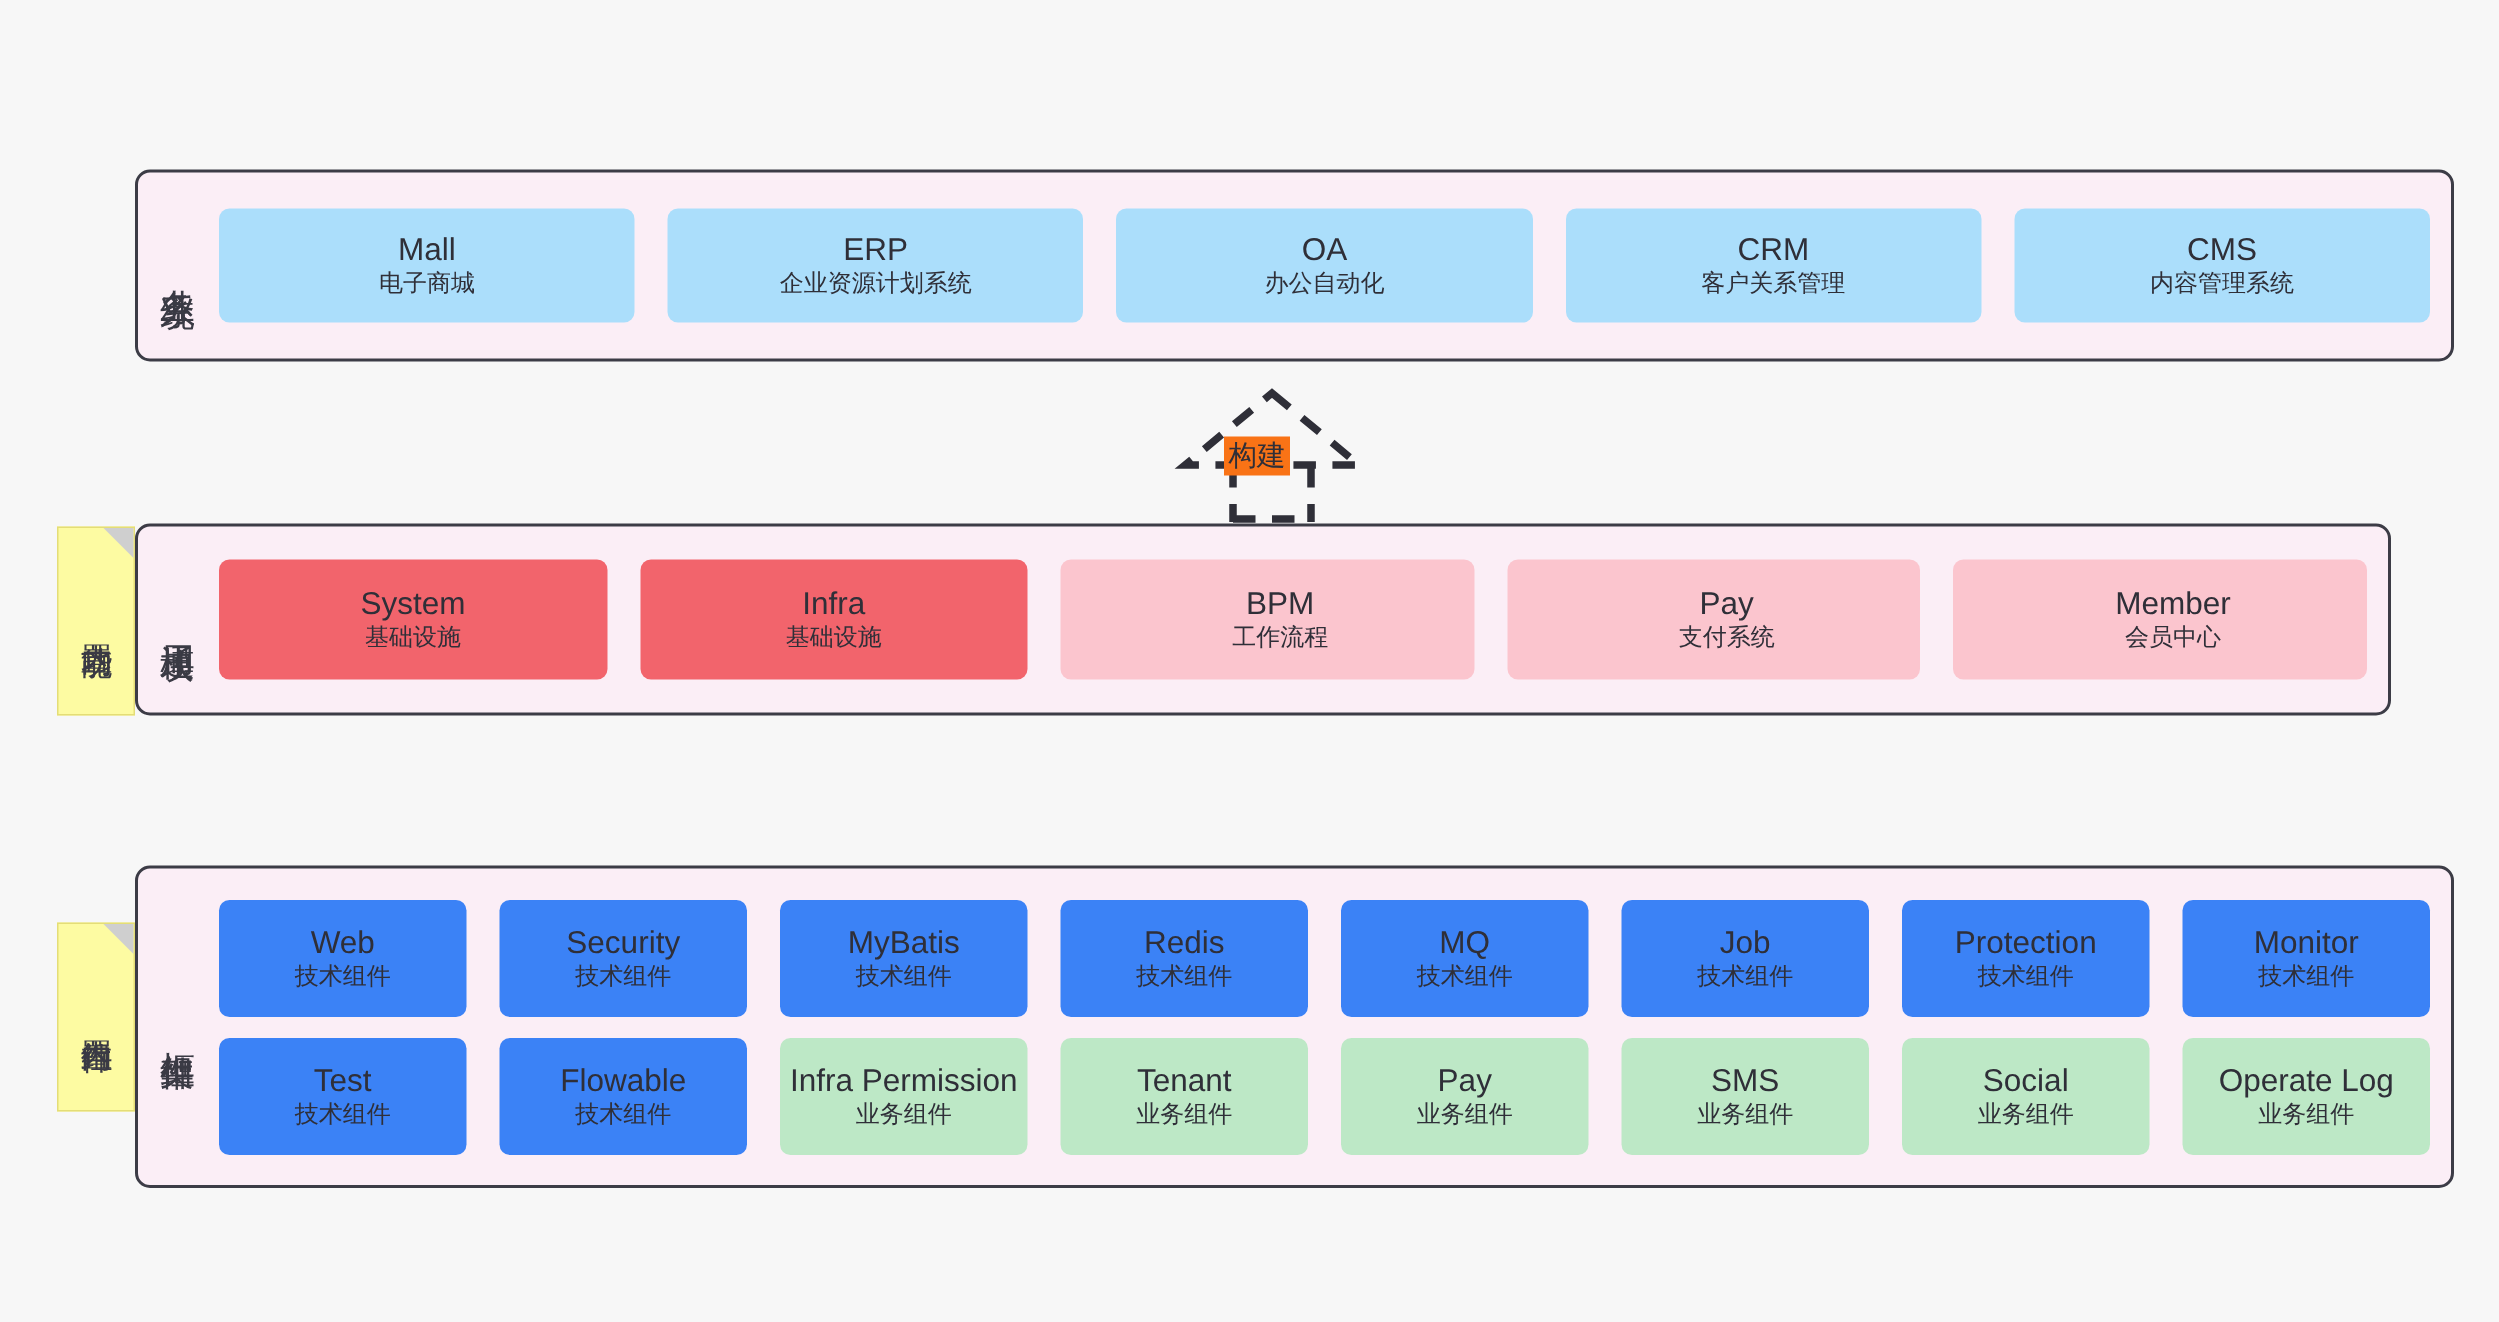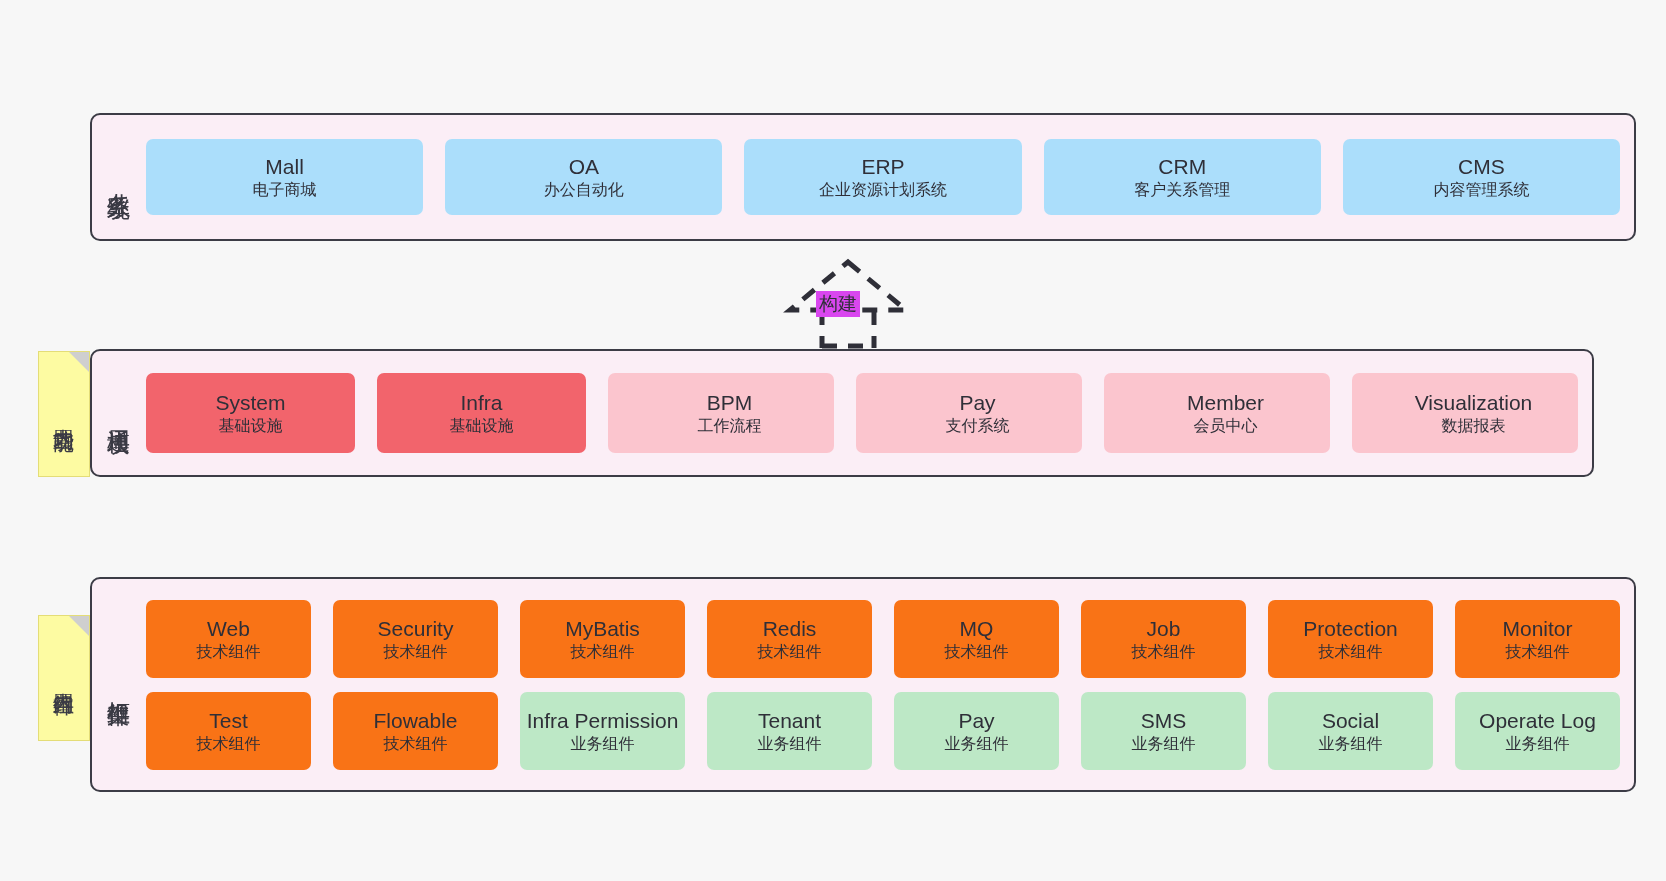--- a/index.html
+++ b/index.html
@@ -66,21 +66,21 @@
     padding: 6px 4px;
     user-select: none;
   }
   .cell .name { font-size: 21px; }
   .cell .sub  { font-size: 16px; }
 
   
   .c-blue        { background: #abdefb; }
   .c-red         { background: #f2646c; }
   .c-pink        { background: #fbc5ce; padding-left: 21px; }
-  .c-green       { background: #f97316; }
+  .c-green       { background: #3b82f6; }
   .c-lightgreen  { background: #bde8c6; }
 
   
   #layer-business { left: 90px;  top: 113px; width: 1546px; height: 128px; }
   #layer-business .row .cell { height: 76px; }
 
   #layer-modules  { left: 90px;  top: 349px; width: 1504px; height: 128px; }
   #layer-modules .row .cell { height: 80px; }
 
   #layer-framework{ left: 90px;  top: 577px; width: 1546px; height: 215px; }
@@ -115,21 +115,21 @@
   #note-functions  { left: 38px; top: 351px; height: 126px; }
   #note-components { left: 38px; top: 615px; height: 126px; }
 
   
   .arrow { position: absolute; }
   .arrow svg { display: block; overflow: visible; }
   .arrow .arrow-label {
     position: absolute;
     font-size: 19px;
     color: #2f2f38;
-    background: #d946ef;
+    background: #f97316;
     padding: 0 3px;
     white-space: nowrap;
     user-select: none;
   }
   #arrow-build      { left: 758px; top: 258px; width: 180px; height: 90px; }
   #arrow-build .arrow-label   { left: 58px; top: 33px; }
   #arrow-implement  { left: 772px; top: 492px; width: 180px; height: 90px; }
   #arrow-implement .arrow-label { left: 50px; top: 33px; }
 </style>
 </head>
@@ -139,26 +139,26 @@
 
   <div class="layer" id="layer-business">
     <div class="layer-title">业务系统</div>
     <div class="layer-body">
       <div class="row">
         <div class="cell c-blue">
           <span class="name">Mall</span>
           <span class="sub">电子商城</span>
         </div>
         <div class="cell c-blue">
+          <span class="name">ERP</span>
+          <span class="sub">企业资源计划系统</span>
+        </div>
+        <div class="cell c-blue">
           <span class="name">OA</span>
           <span class="sub">办公自动化</span>
-        </div>
-        <div class="cell c-blue">
-          <span class="name">ERP</span>
-          <span class="sub">企业资源计划系统</span>
         </div>
         <div class="cell c-blue">
           <span class="name">CRM</span>
           <span class="sub">客户关系管理</span>
         </div>
         <div class="cell c-blue">
           <span class="name">CMS</span>
           <span class="sub">内容管理系统</span>
         </div>
       </div>
@@ -190,24 +190,20 @@
           <span class="sub">工作流程</span>
         </div>
         <div class="cell c-pink">
           <span class="name">Pay</span>
           <span class="sub">支付系统</span>
         </div>
         <div class="cell c-pink">
           <span class="name">Member</span>
           <span class="sub">会员中心</span>
         </div>
-        <div class="cell c-pink">
-          <span class="name">Visualization</span>
-          <span class="sub">数据报表</span>
-        </div>
       </div>
     </div>
   </div>
 
   <div class="note" id="note-functions">
     <span>内置功能</span>
     <span class="fold"></span>
   </div>
 
 

